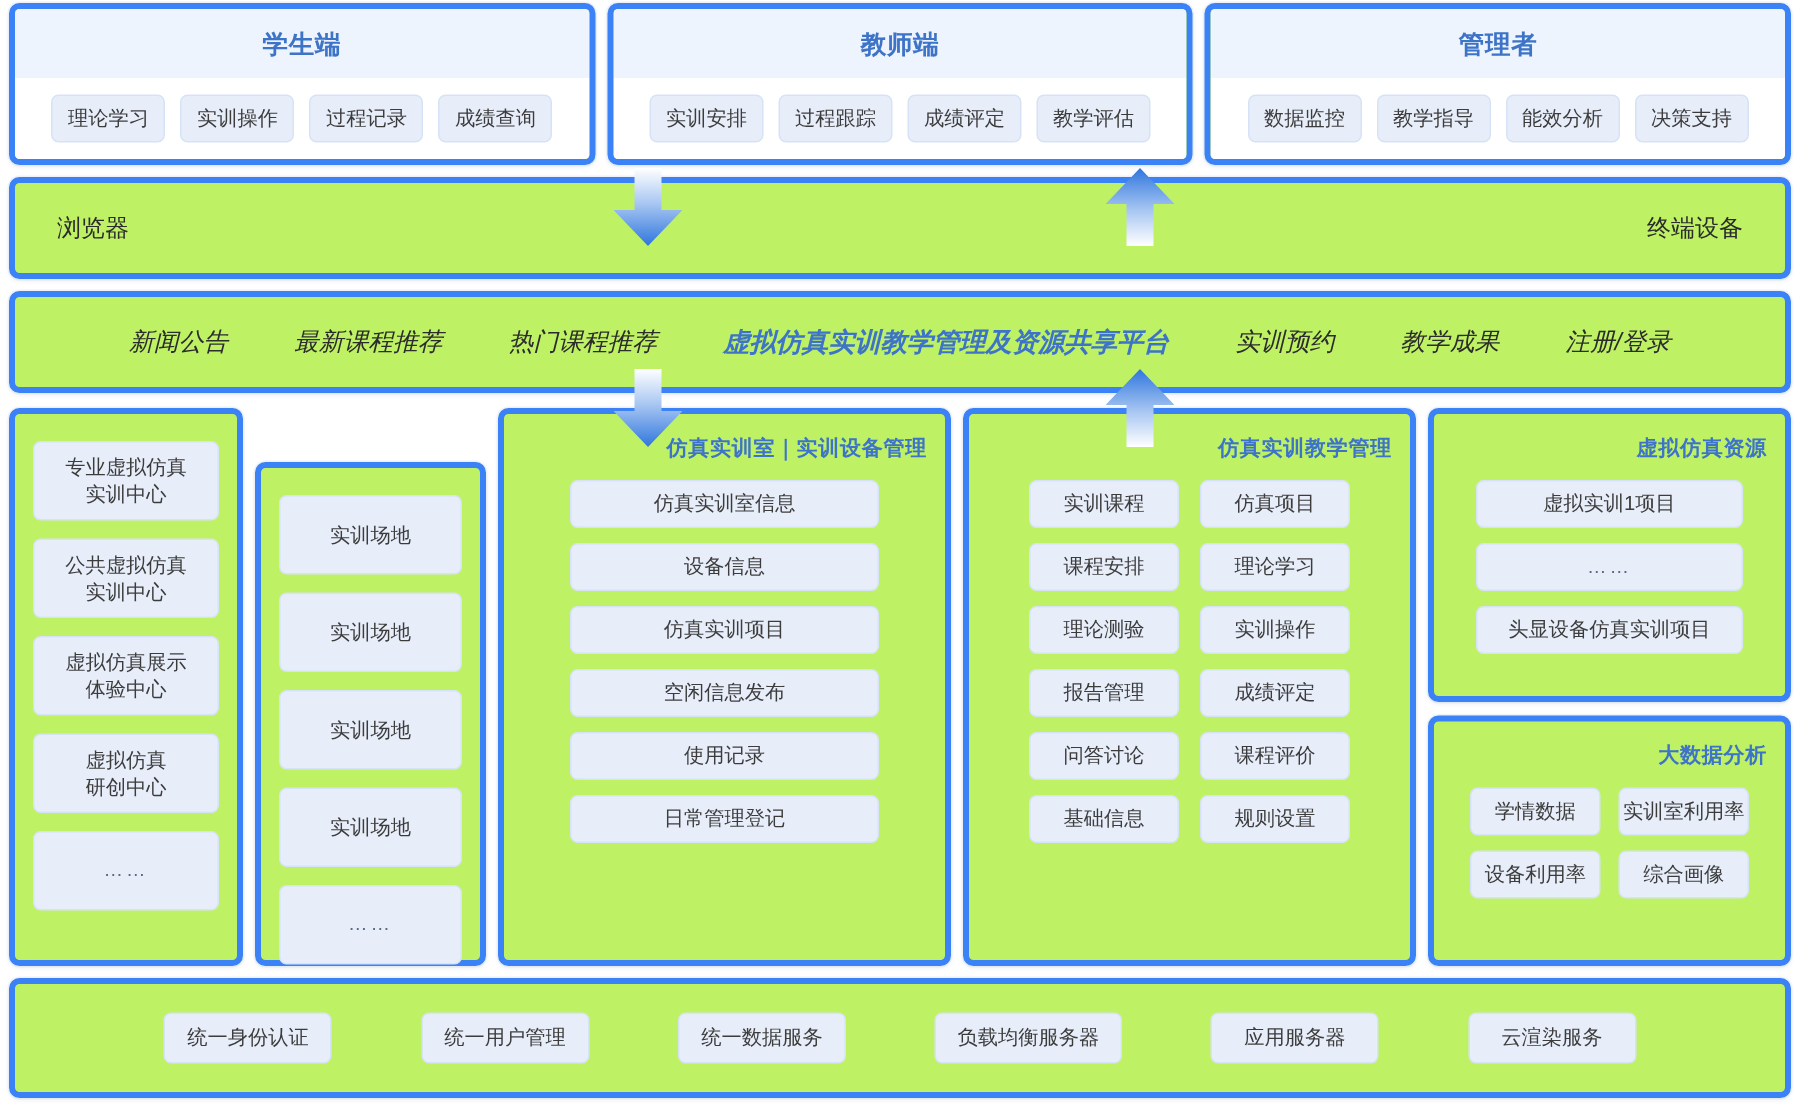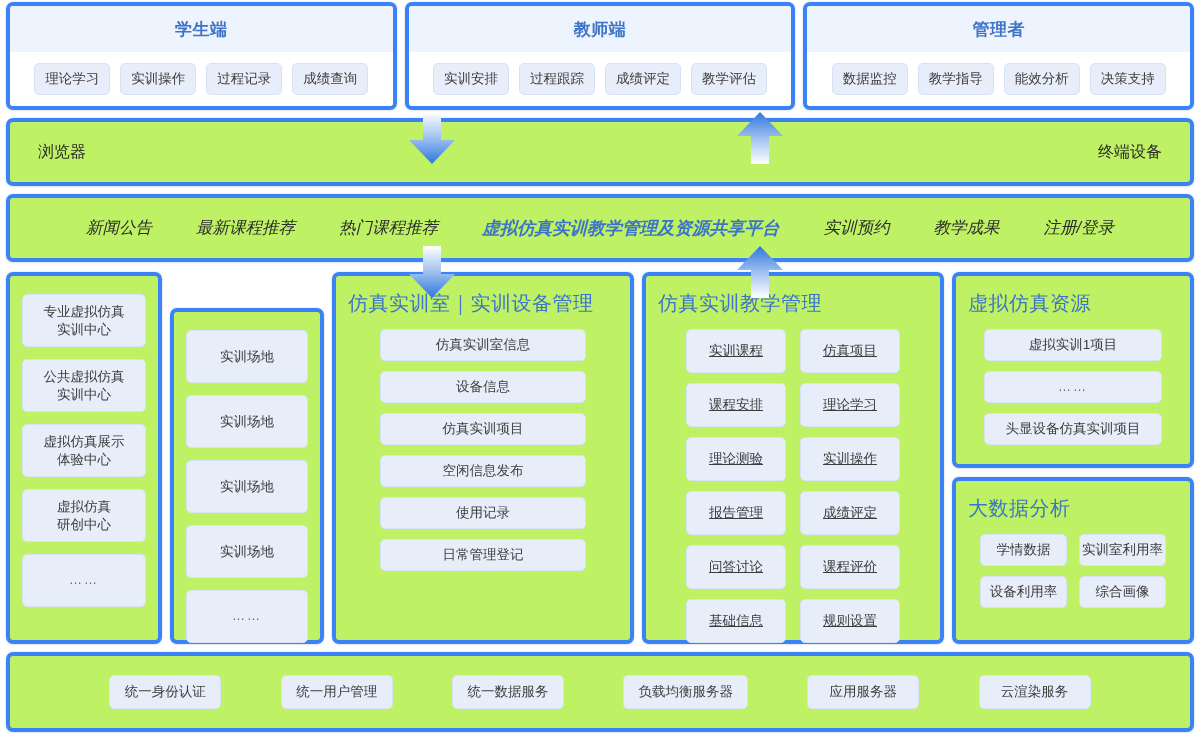--- a/index.html
+++ b/index.html
@@ -73,22 +73,22 @@
   }
 
   
   .row-main {
     position: absolute; left: 6px; top: 272px;
     width: 1188px; height: 372px;
     display: flex; gap: 8px;
   }
   .panel { display: flex; flex-direction: column; padding: 14px 12px 10px; }
   .panel-title {
-    text-align: left; color: #3e74c8;
-    font-size: 20px; font-weight: 400; letter-spacing: .5px;
+    text-align: right; color: #3e74c8;
+    font-size: 14px; font-weight: 700; letter-spacing: .5px;
     margin-bottom: 12px;
   }
   .btn {
     background: #e7eefa;
     border: 1px solid #d6e3f6;
     border-radius: 5px;
     color: #3c3c3c;
     font-size: 13.5px;
     display: flex; align-items: center; justify-content: center;
     text-align: center;
@@ -110,21 +110,21 @@
   .col-lab { width: 302px; }
   .col-lab .stack { display: flex; flex-direction: column; gap: 10px; padding: 0 32px; }
   .col-lab .btn { height: 32px; }
 
   
   .col-teach { width: 302px; }
   .col-teach .grid {
     display: grid; grid-template-columns: 1fr 1fr;
     gap: 10px 14px; padding: 0 28px;
   }
-  .col-teach .btn { height: 44px; text-decoration: underline; }
+  .col-teach .btn { height: 32px; }
 
   
   .col-right {
     flex: 1; display: flex; flex-direction: column; gap: 9px;
   }
   .panel-res { height: 196px; }
   .panel-res .stack { display: flex; flex-direction: column; gap: 10px; padding: 0 16px; }
   .panel-res .btn { height: 32px; }
   .panel-big { flex: 1; }
   .panel-big .grid {

